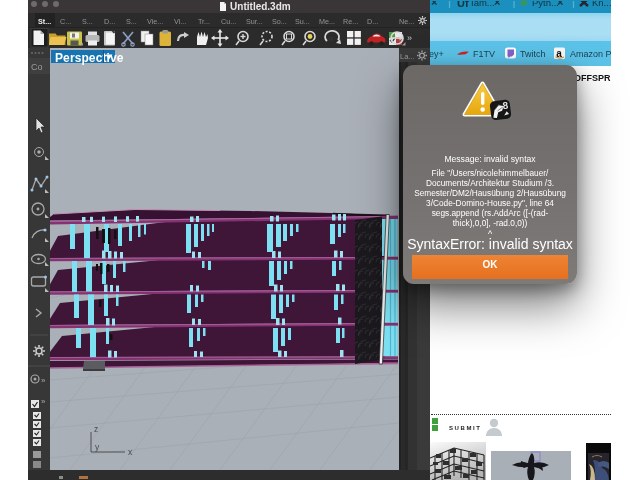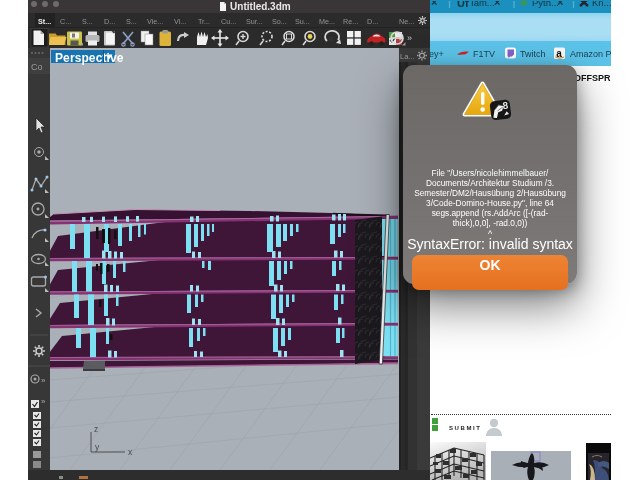--- a/index.html
+++ b/index.html
@@ -29,23 +29,23 @@
   
   #dialog{left:403px;top:65px;width:174px;height:219px;border-radius:11px;
           background:linear-gradient(180deg,#6c6866 0,#757170 55%,#7e7a78 100%);
           box-shadow:0 22px 45px rgba(0,0,0,.50),0 6px 16px rgba(0,0,0,.35);
           color:#fff;text-align:center;}
   #dlg-title{position:absolute;top:70.5px;width:100%;font-size:10px;font-weight:bold;}
   #dlg-msg{position:absolute;top:88.5px;width:100%;font-size:8.6px;}
   #dlg-path{position:absolute;top:103px;width:100%;font-size:8.3px;line-height:10px;}
   #dlg-caret{position:absolute;top:163.5px;width:100%;font-size:9px;}
   #dlg-syn{position:absolute;top:171px;width:100%;font-size:14px;}
-  #okbtn{position:absolute;left:9px;top:190px;width:156px;height:35px;border-radius:7px;
+  #okbtn{position:absolute;left:9px;top:190px;width:156px;height:24px;border-radius:0;
          background:linear-gradient(180deg,#ee8434 0,#e5701f 100%);
-         color:#fff;font-size:14px;font-weight:bold;line-height:20px;}
+         color:#fff;font-size:10px;font-weight:bold;line-height:20px;}
 </style>
 </head>
 <body>
 <div id="root">
 
   <div class="abs" id="rhino">
     <div class="abs" id="titlebar">
       <div class="tl" style="left:2.5px"></div>
         <div class="tl" style="left:13.5px"></div>
         <div class="tl" style="left:24.5px"></div>
@@ -626,20 +626,21 @@
       <rect x="21" y="13" width="3.4" height="13" rx="1.7" fill="#fff"></rect>
       <circle cx="22.7" cy="30.5" r="2.3" fill="#fff"></circle>
       <g transform="rotate(-7 40 31)">
         <rect x="30.5" y="21.5" width="20" height="19" rx="4.5" fill="#161616"></rect>
         <text x="43" y="30.5" font-size="10" font-weight="bold" fill="#e0e0e0" font-family="Liberation Sans">8</text>
         <path d="M32.5 38 l2 -7.5 4.5 -4.5 5 1.5 -2 4.5 -4 1 -2 5.5 z" fill="#f2f2f2"></path>
         <path d="M35 30 l5 -5 m-2.5 6.5 l5.5 -3" stroke="#555" stroke-width="0.7" fill="none"></path>
         <path d="M43.5 37 l3 -4 2 3 z" fill="#e8e8e8"></path>
       </g>
     </svg>
+    <div id="dlg-msg">Message: invalid syntax</div>
     <div id="dlg-path">File "/Users/nicolehimmelbauer/<br>
 Documents/Architektur Studium /3.<br>
 Semester/DM2/Hausübung 2/Hausübung<br>
 3/Code-Domino-House.py", line 64<br>
 segs.append (rs.AddArc ([-(rad-<br>
 thick),0,0], -rad.0,0))</div>
     <div id="dlg-caret">^</div>
     <div id="dlg-syn">SyntaxError: invalid syntax</div>
     <div id="okbtn">OK</div>
   </div>

